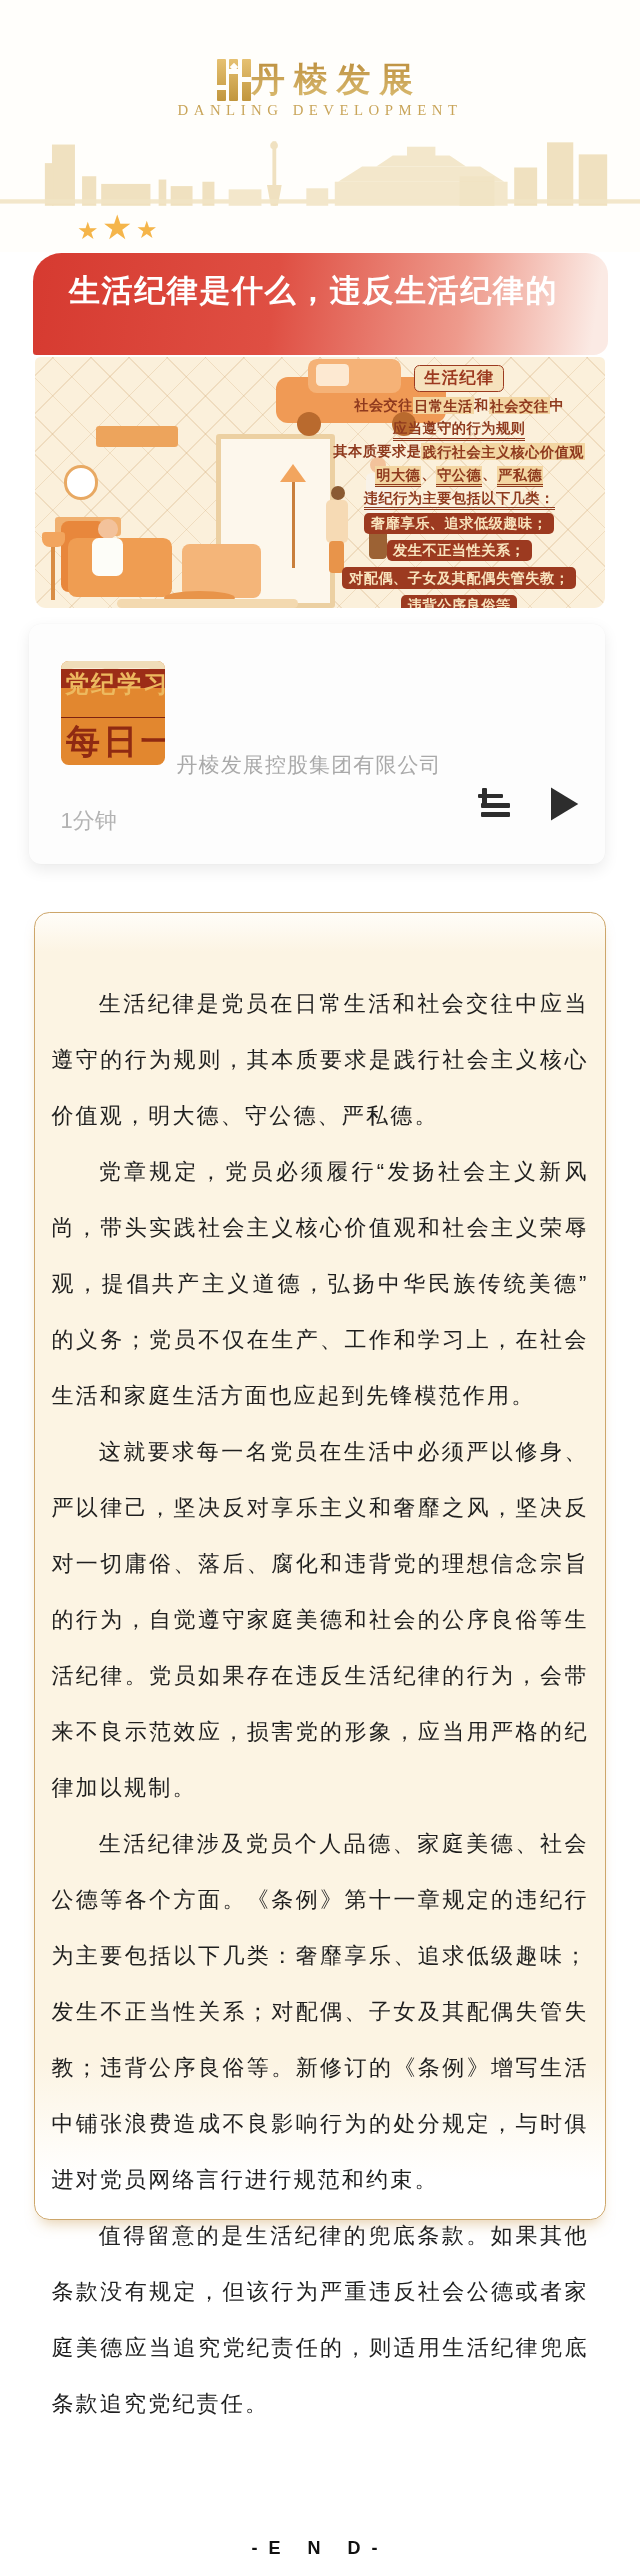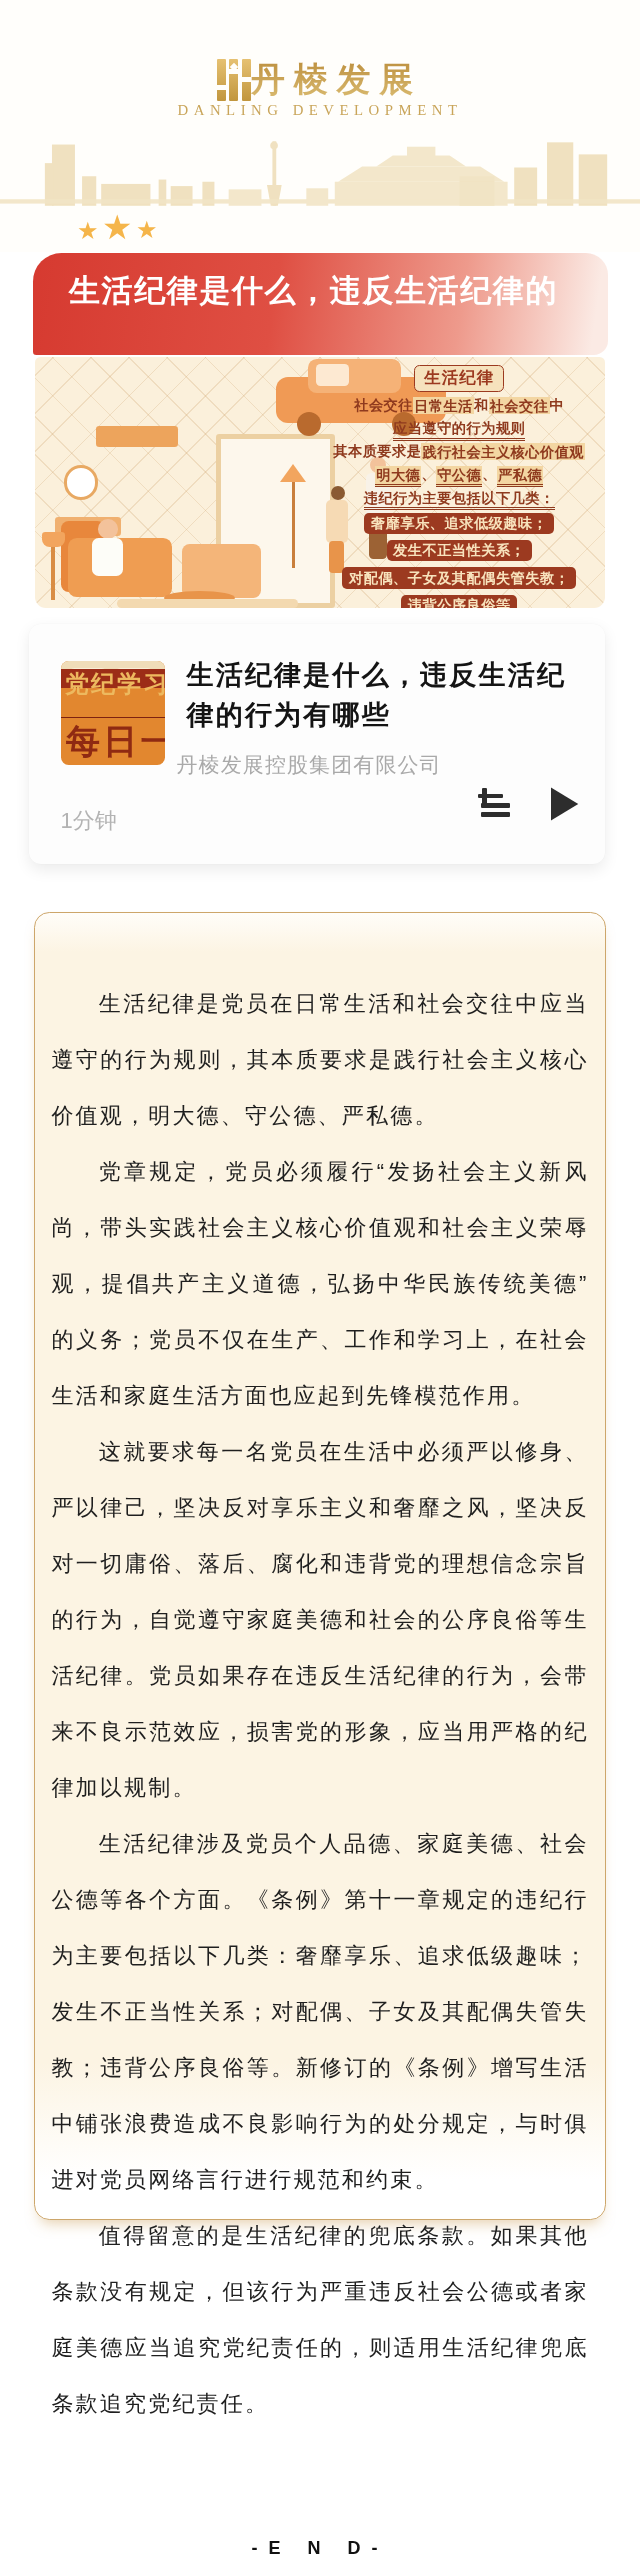--- a/index.html
+++ b/index.html
@@ -226,21 +226,20 @@
 
 <div class="player">
   <div class="thumb">
     <div class="thumb-tabs">
       <div class="tab t1"></div>
         <div class="tab t2"></div>
     </div>
     <div class="thumb-band">党纪学习</div>
     <div class="thumb-bottom">每日一</div>
   </div>
-  <div class="p-title">生活纪律是什么，违反生活纪律的行为有哪些</div>
   <div class="p-source">丹棱发展控股集团有限公司</div>
   <div class="p-duration">1分钟</div>
   <div class="playlist-btn">
     <div class="pl-bar pl-stub"></div>
     <div class="pl-bar pl-b1"></div>
     <div class="pl-bar pl-b2"></div>
     <div class="pl-bar pl-b3"></div>
   </div>
   <div class="play-btn">
     <div class="play-tri"></div>

